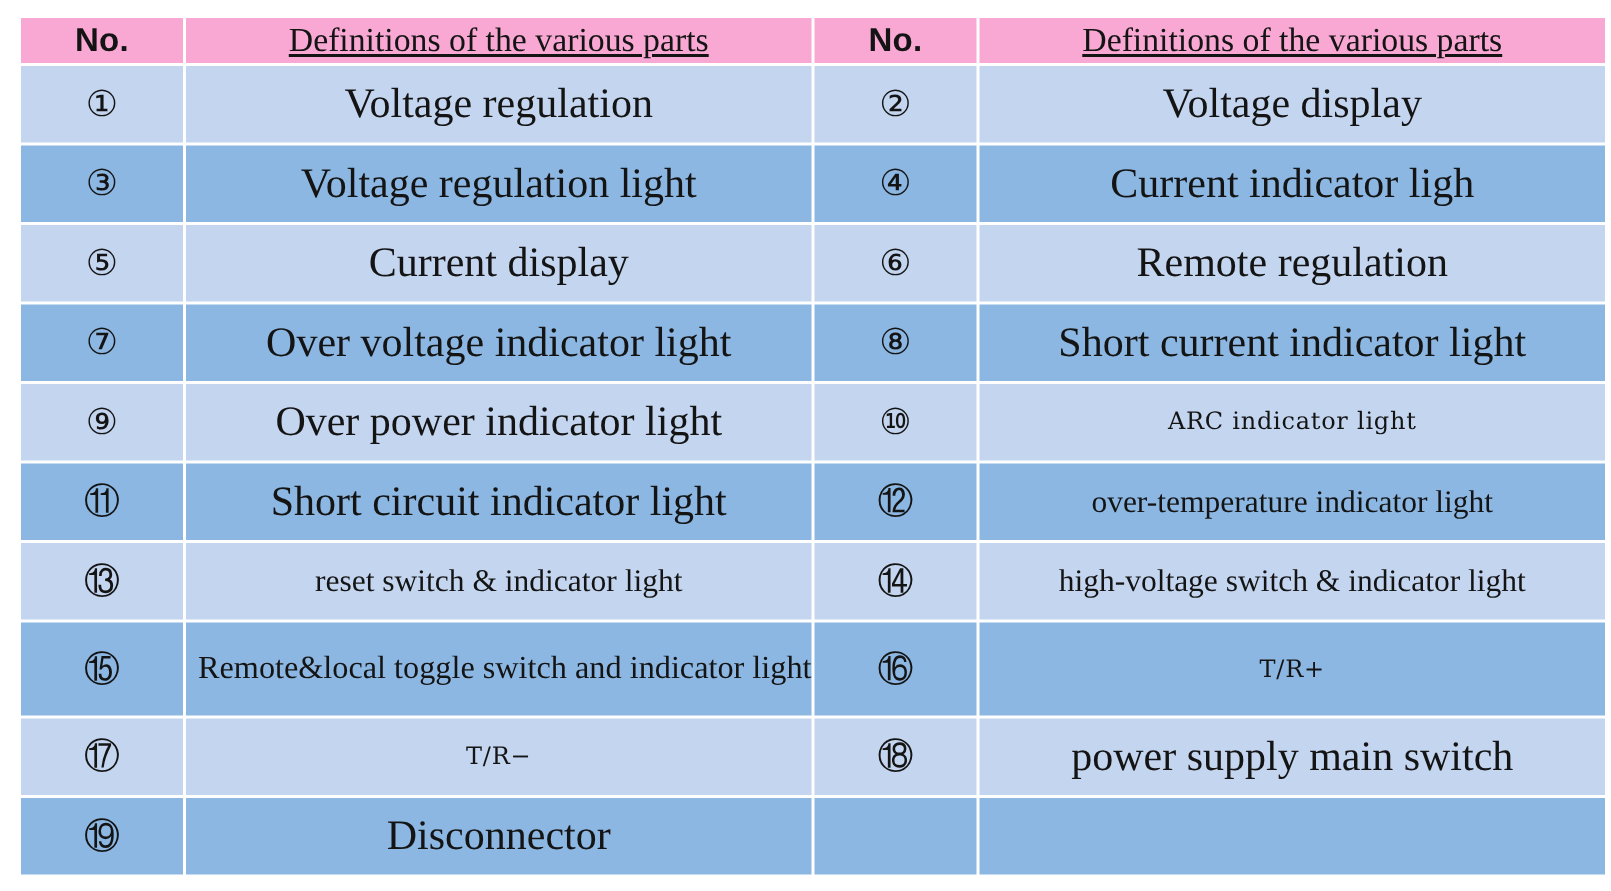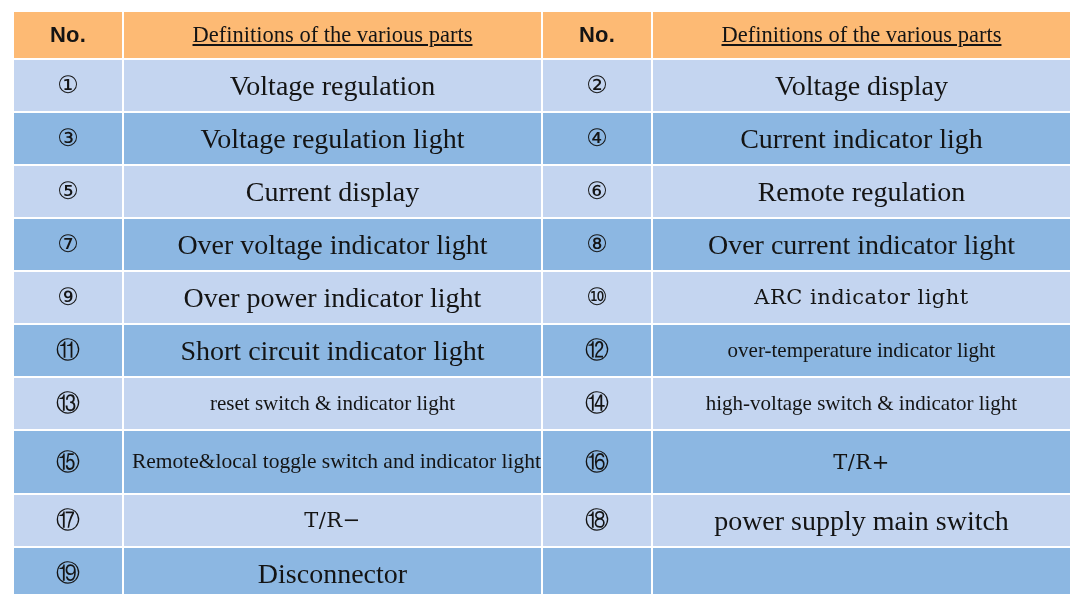--- a/index.html
+++ b/index.html
@@ -40,22 +40,22 @@
     margin: 0;
     text-align: center;
     vertical-align: middle;
     color: #141414;
     line-height: 1.18;
     border: 0;
   }
 
   
   tr.header-row th {
-    background: #fdba74;
-    height: 46px;
+    background: #f9a8d4;
+    height: 30px;
   }
   th.head-no {
     font-family: "Liberation Sans", "DejaVu Sans", sans-serif;
     font-size: 22px;
     font-weight: 700;
     letter-spacing: 0.2px;
   }
   th.head-def {
     font-family: "Liberation Serif", "DejaVu Serif", serif;
     font-size: 22.5px;
@@ -82,21 +82,21 @@
   td.cell-def {
     font-family: "Liberation Serif", "DejaVu Serif", serif;
     font-size: 28px;
     font-weight: 400;
     padding: 0 6px;
   }
 
   
   td.cell-def.mono {
     font-family: "DejaVu Serif", "Liberation Serif", serif;
-    font-size: 21px;
+    font-size: 16px;
     letter-spacing: 0.5px;
   }
   td.cell-def.small {
     font-size: 21px;
     margin-left: 45px;
   }
   td.cell-def.two-line {
     font-size: 21.5px;
     line-height: 1.18;
     text-align: right;
@@ -138,21 +138,21 @@
         <tr class="data-row band-light">
           <td class="cell-no">⑤</td>
           <td class="cell-def">Current display</td>
           <td class="cell-no">⑥</td>
           <td class="cell-def">Remote regulation</td>
         </tr>
         <tr class="data-row band-dark">
           <td class="cell-no">⑦</td>
           <td class="cell-def">Over voltage indicator light</td>
           <td class="cell-no">⑧</td>
-          <td class="cell-def">Over current indicator light</td>
+          <td class="cell-def">Short current indicator light</td>
         </tr>
         <tr class="data-row band-light">
           <td class="cell-no">⑨</td>
           <td class="cell-def">Over power indicator light</td>
           <td class="cell-no">⑩</td>
           <td class="cell-def mono">ARC  indicator light</td>
         </tr>
         <tr class="data-row band-dark">
           <td class="cell-no">⑪</td>
           <td class="cell-def">Short circuit indicator light</td>

